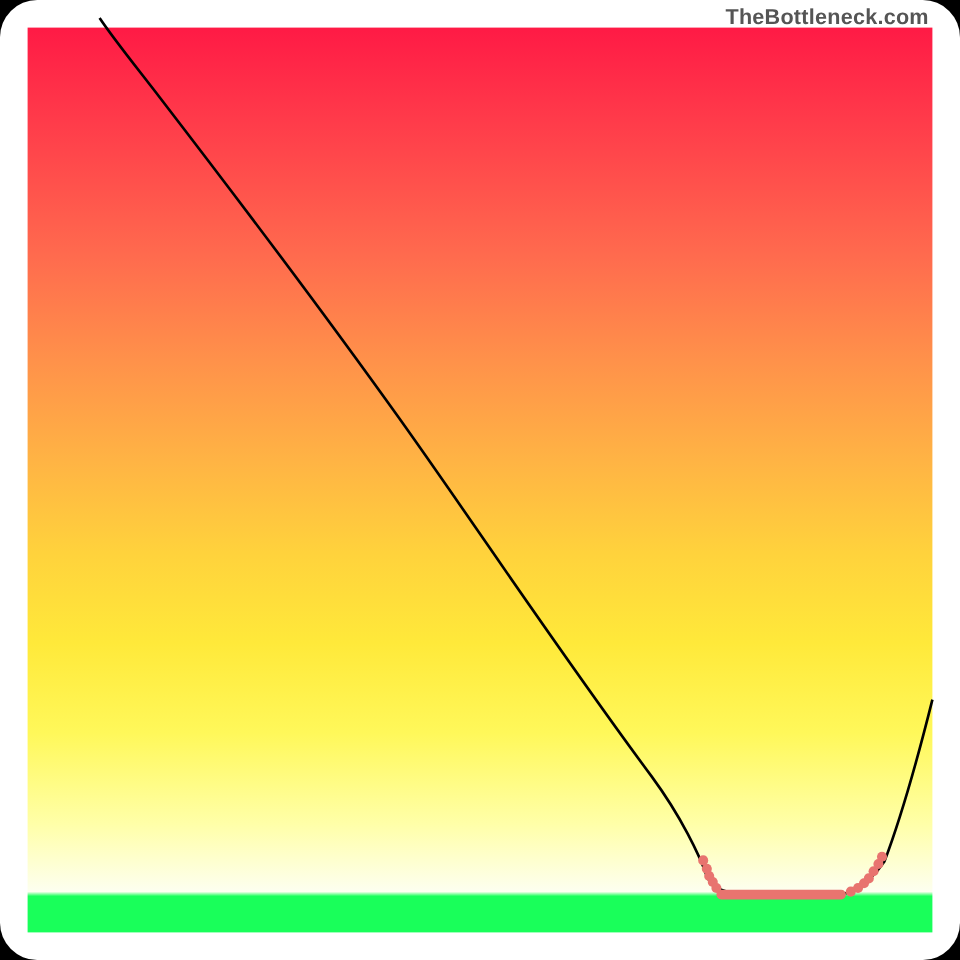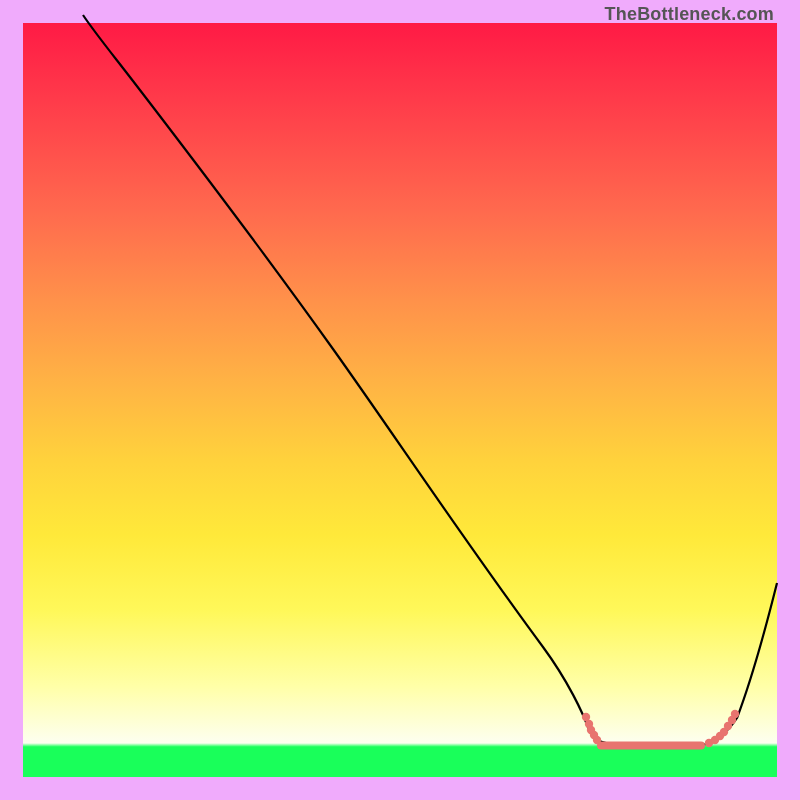--- a/index.html
+++ b/index.html
@@ -8,21 +8,22 @@
     width: 800px;
     height: 800px;
     background: #000;
     font-family: Arial, Helvetica, sans-serif;
     overflow: hidden;
   }
   .stage {
     position: relative;
     width: 800px;
     height: 800px;
-    background: #f0abfc;
+    background: #ffffff;
+    border-radius: 31px;
   }
   .plot-area {
     position: absolute;
     left: 23px;
     top: 23px;
     width: 754px;
     height: 754px;
     
     background: linear-gradient(
       to bottom,

